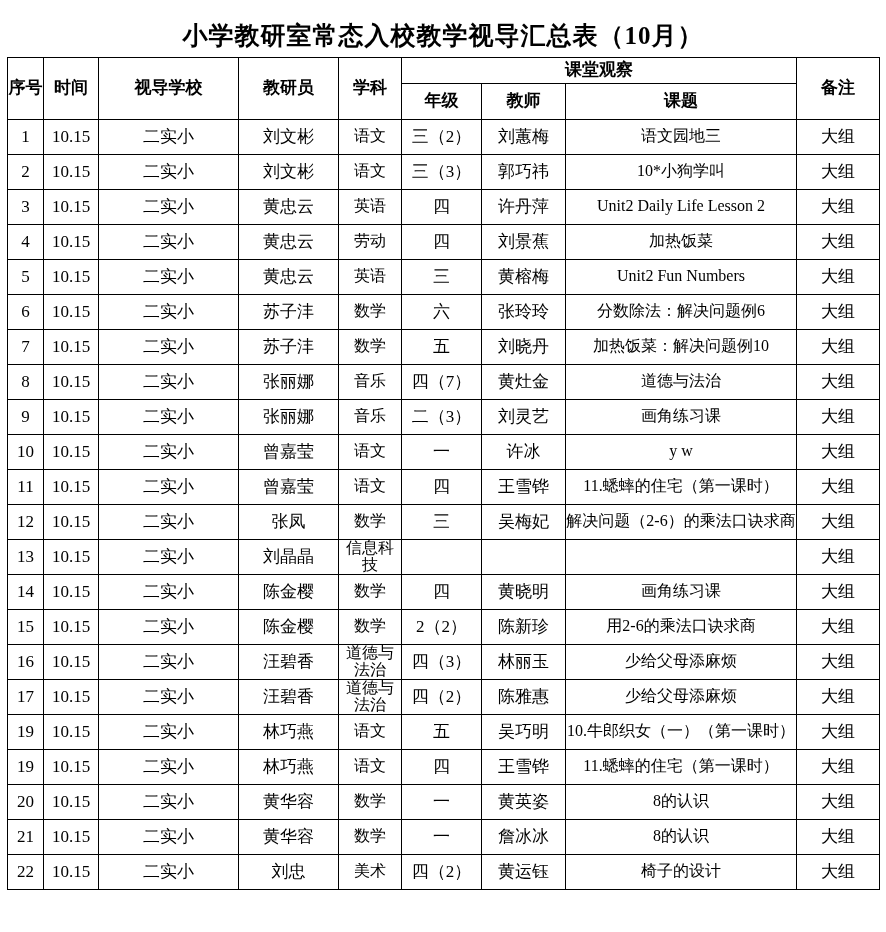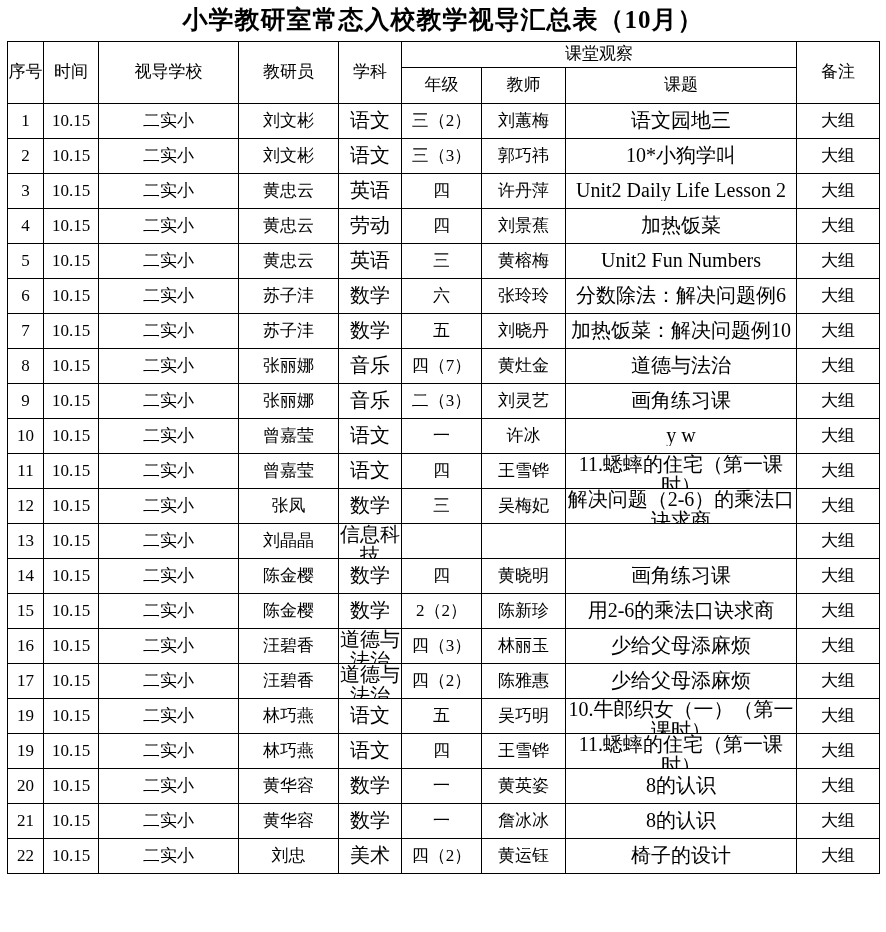--- a/index.html
+++ b/index.html
@@ -19,21 +19,21 @@
     height: 932px;
     position: relative;
     box-sizing: border-box;
   }
   .doc-title {
     text-align: center;
     font-family: "Liberation Serif", "DejaVu Serif", serif;
     font-weight: bold;
     font-size: 25px;
     letter-spacing: 1px;
-    padding-top: 6px;
+    padding-top: 22px;
     padding-bottom: 7px;
     line-height: 1.1;
   }
   table.sheet {
     border-collapse: collapse;
     width: 872px;
     margin-left: 7px;
     table-layout: fixed;
   }
   table.sheet th,
@@ -42,21 +42,21 @@
     text-align: center;
     vertical-align: middle;
     font-size: 17px;
     font-family: "Liberation Serif", "DejaVu Serif", serif;
     padding: 0;
     line-height: 1.15;
     overflow: hidden;
     white-space: nowrap;
   }
   table.sheet th {
-    font-weight: normal;
+    font-weight: bold;
   }
   .hdr-group {
     height: 26px;
   }
   .hdr-row {
     height: 36px;
   }
   .body-row td {
     height: 34px;
   }
@@ -77,21 +77,21 @@
     overflow: hidden;
     line-height: 1.15;
     white-space: normal;
     word-break: break-all;
   }
   .cell-two {
     display: block;
     max-height: 34px;
     overflow: hidden;
     line-height: 1.05;
-    font-size: 20px;
+    font-size: 16px;
     white-space: normal;
     word-break: break-all;
   }
 </style>
 </head>
 <body>
 
 <div class="page">
 
   <div class="doc-title">小学教研室常态入校教学视导汇总表（10月）</div>

